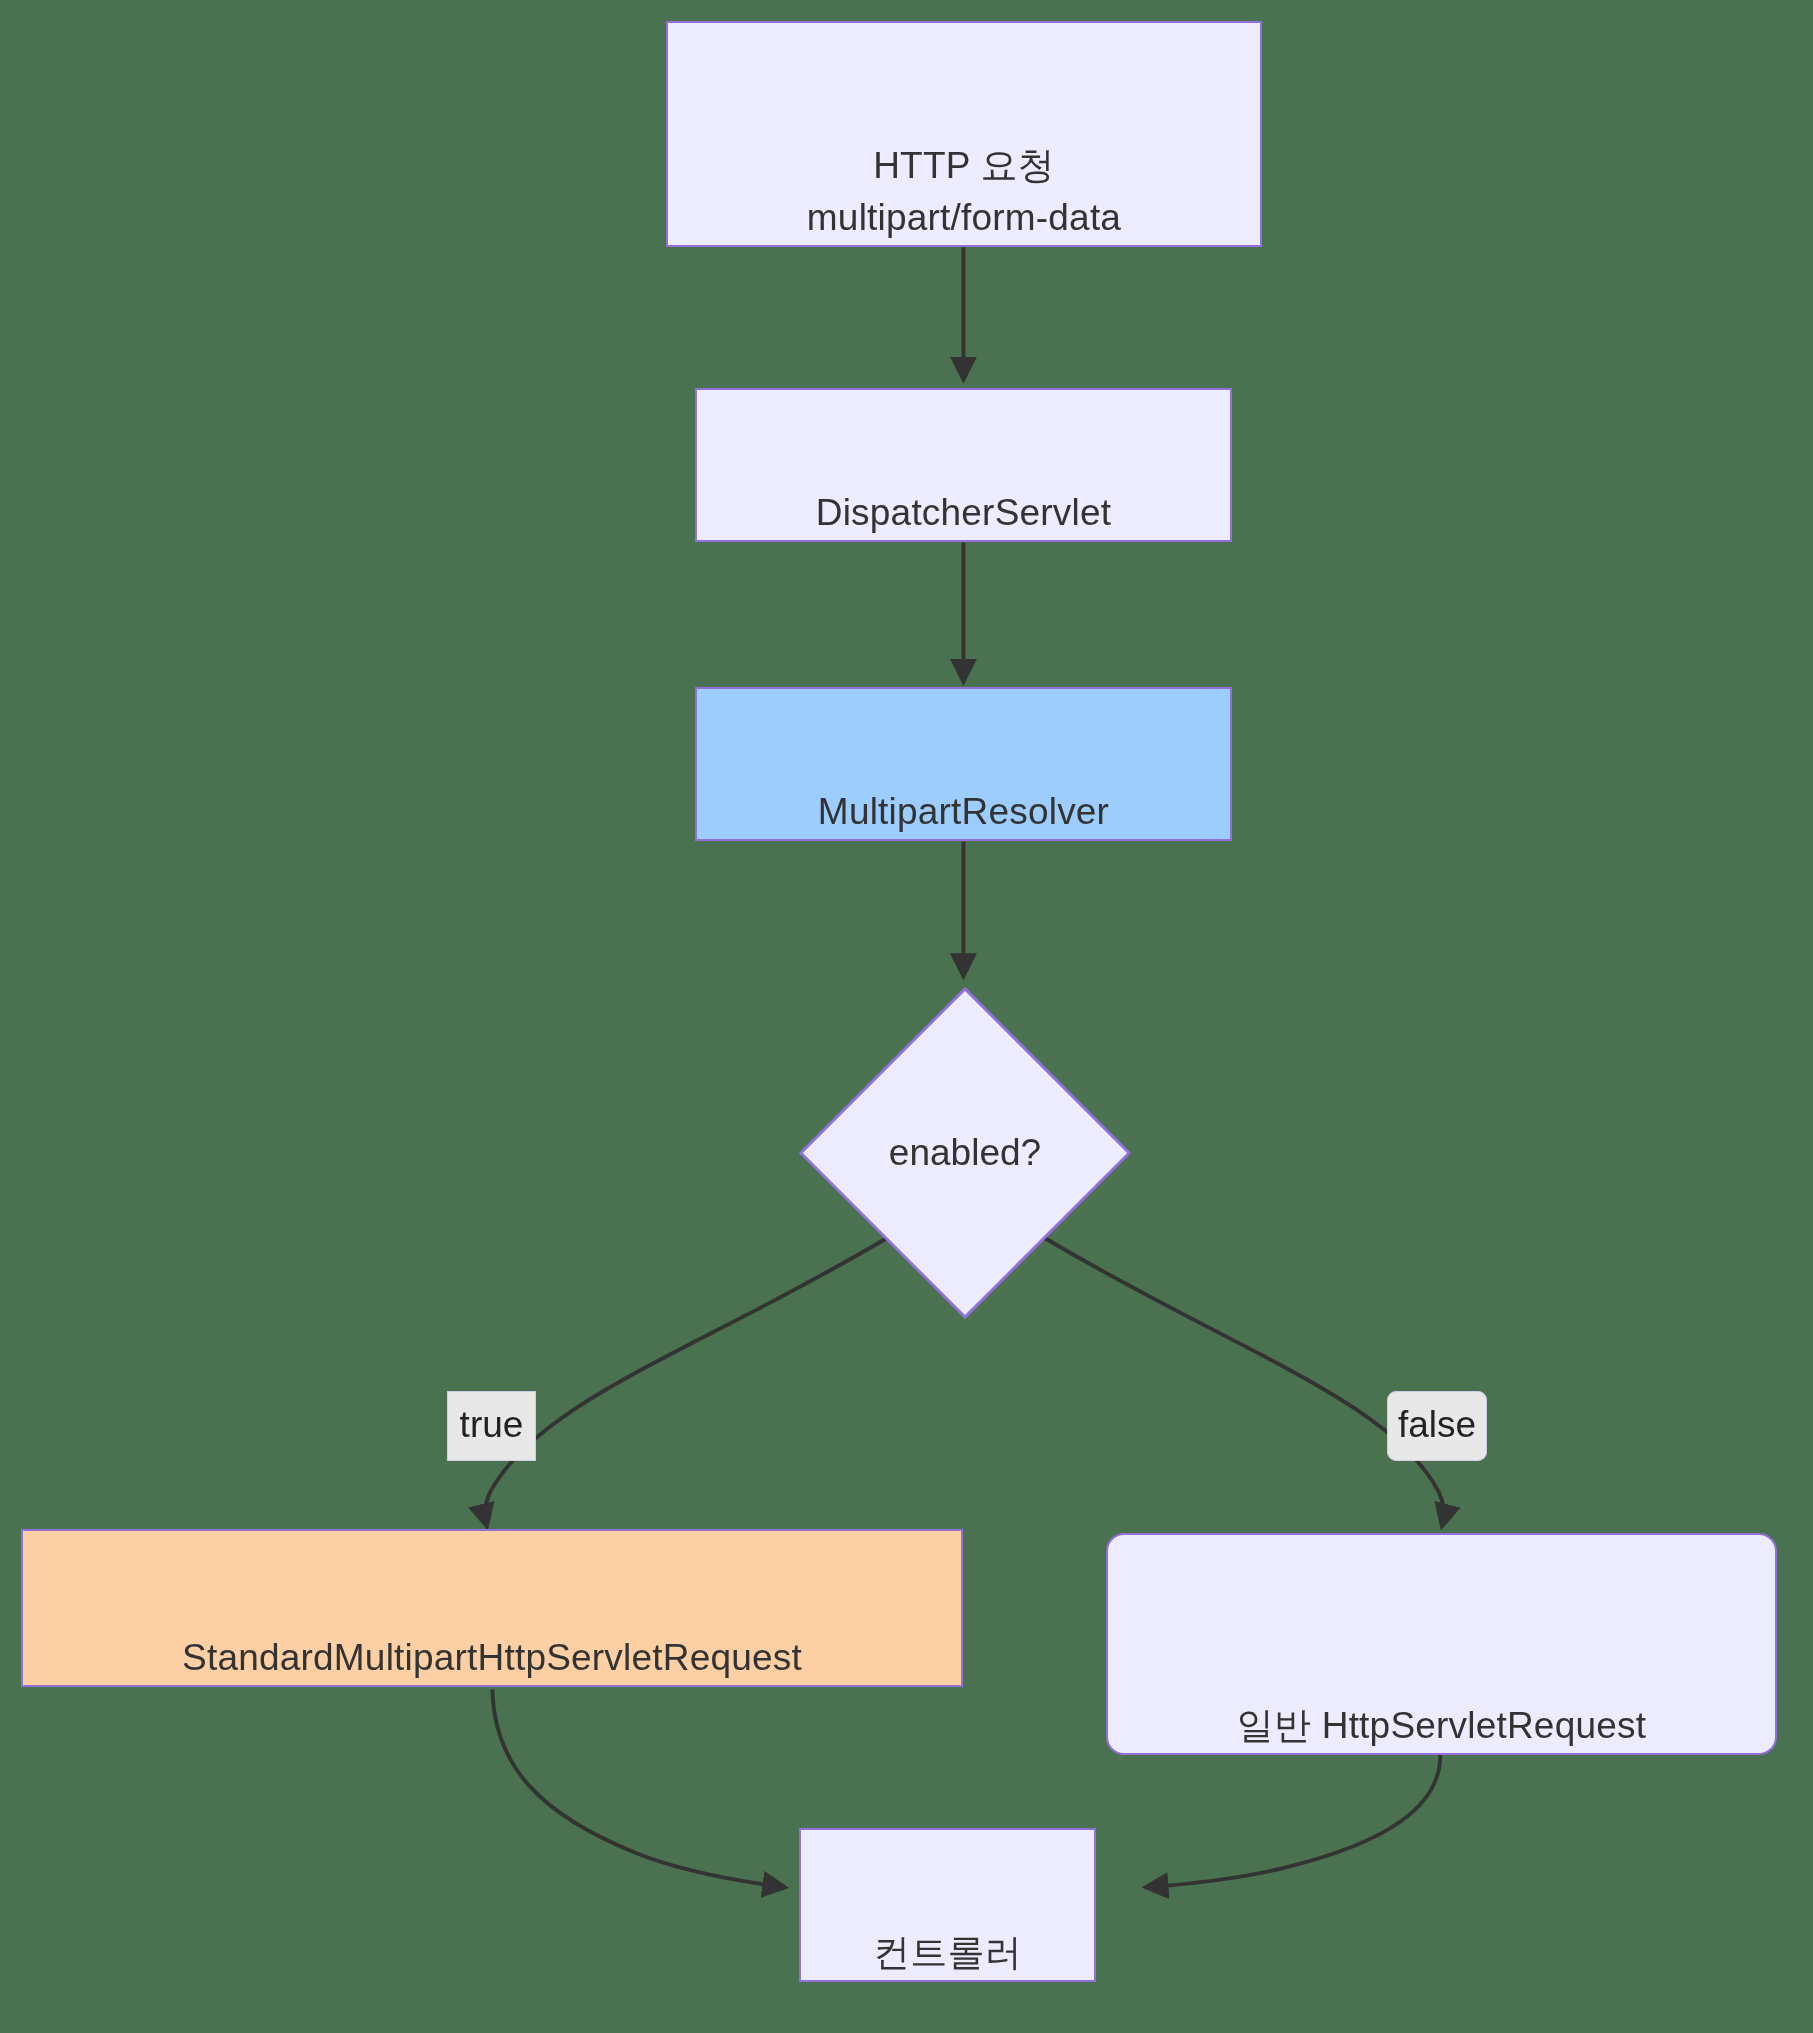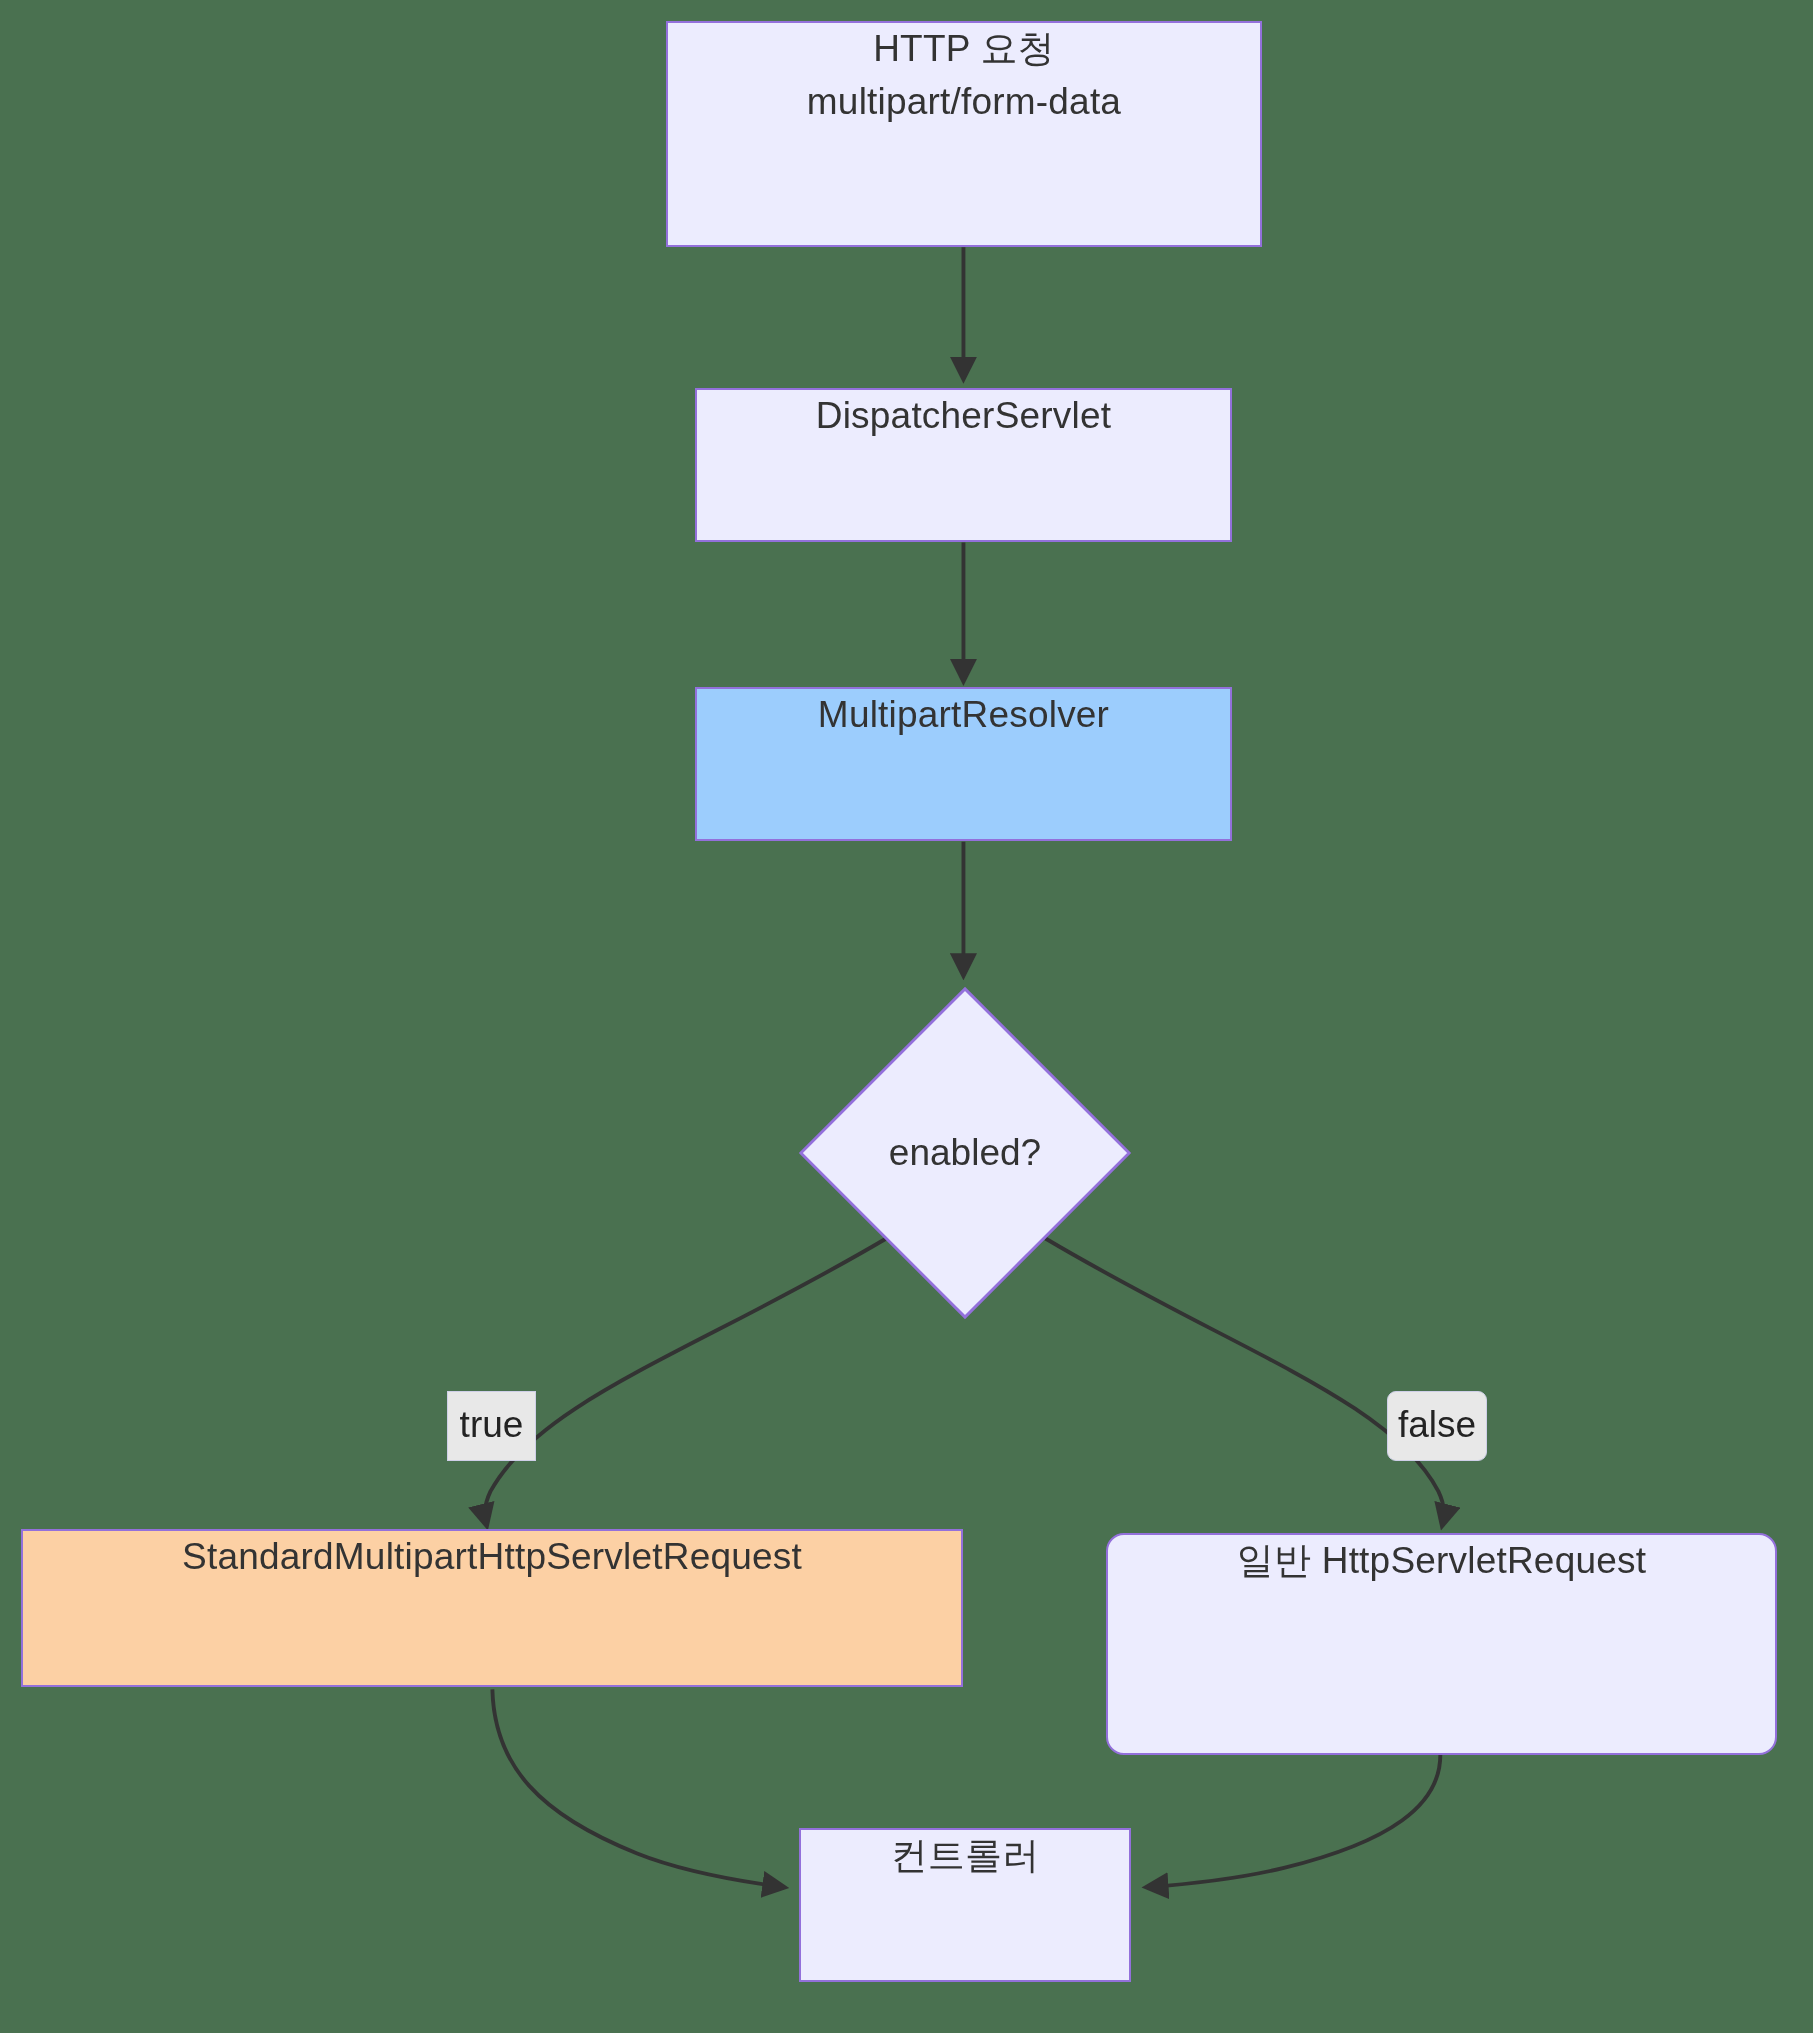--- a/index.html
+++ b/index.html
@@ -23,21 +23,21 @@
     left: 0;
     top: 0;
     width: 1813px;
     height: 2033px;
     pointer-events: none;
   }
   .node {
     position: absolute;
     box-sizing: border-box;
     display: flex;
-    align-items: flex-start;
+    align-items: flex-end;
     justify-content: center;
     text-align: center;
     color: #333333;
     font-size: 37px;
     line-height: 1.42;
     letter-spacing: 0.2px;
     border: 2.9px solid #9370db;
     background: #ececfe;
     z-index: 2;
   }
@@ -141,18 +141,18 @@
   </div>
 
   <div class="node accent-orange" style="left:21px; top:1529px; width:942px; height:158px;">
     <span>StandardMultipartHttpServletRequest</span>
   </div>
 
   <div class="node" style="left:1106px; top:1533px; width:671px; height:222px;border-radius:18px;">
     <span>일반 HttpServletRequest</span>
   </div>
 
-  <div class="node" style="left:799px; top:1828px; width:332px; height:154px;">
+  <div class="node" style="left:799px; top:1828px; width:297px; height:154px;">
     <span>컨트롤러</span>
   </div>
 
 </div>
 
 
 </body></html>

